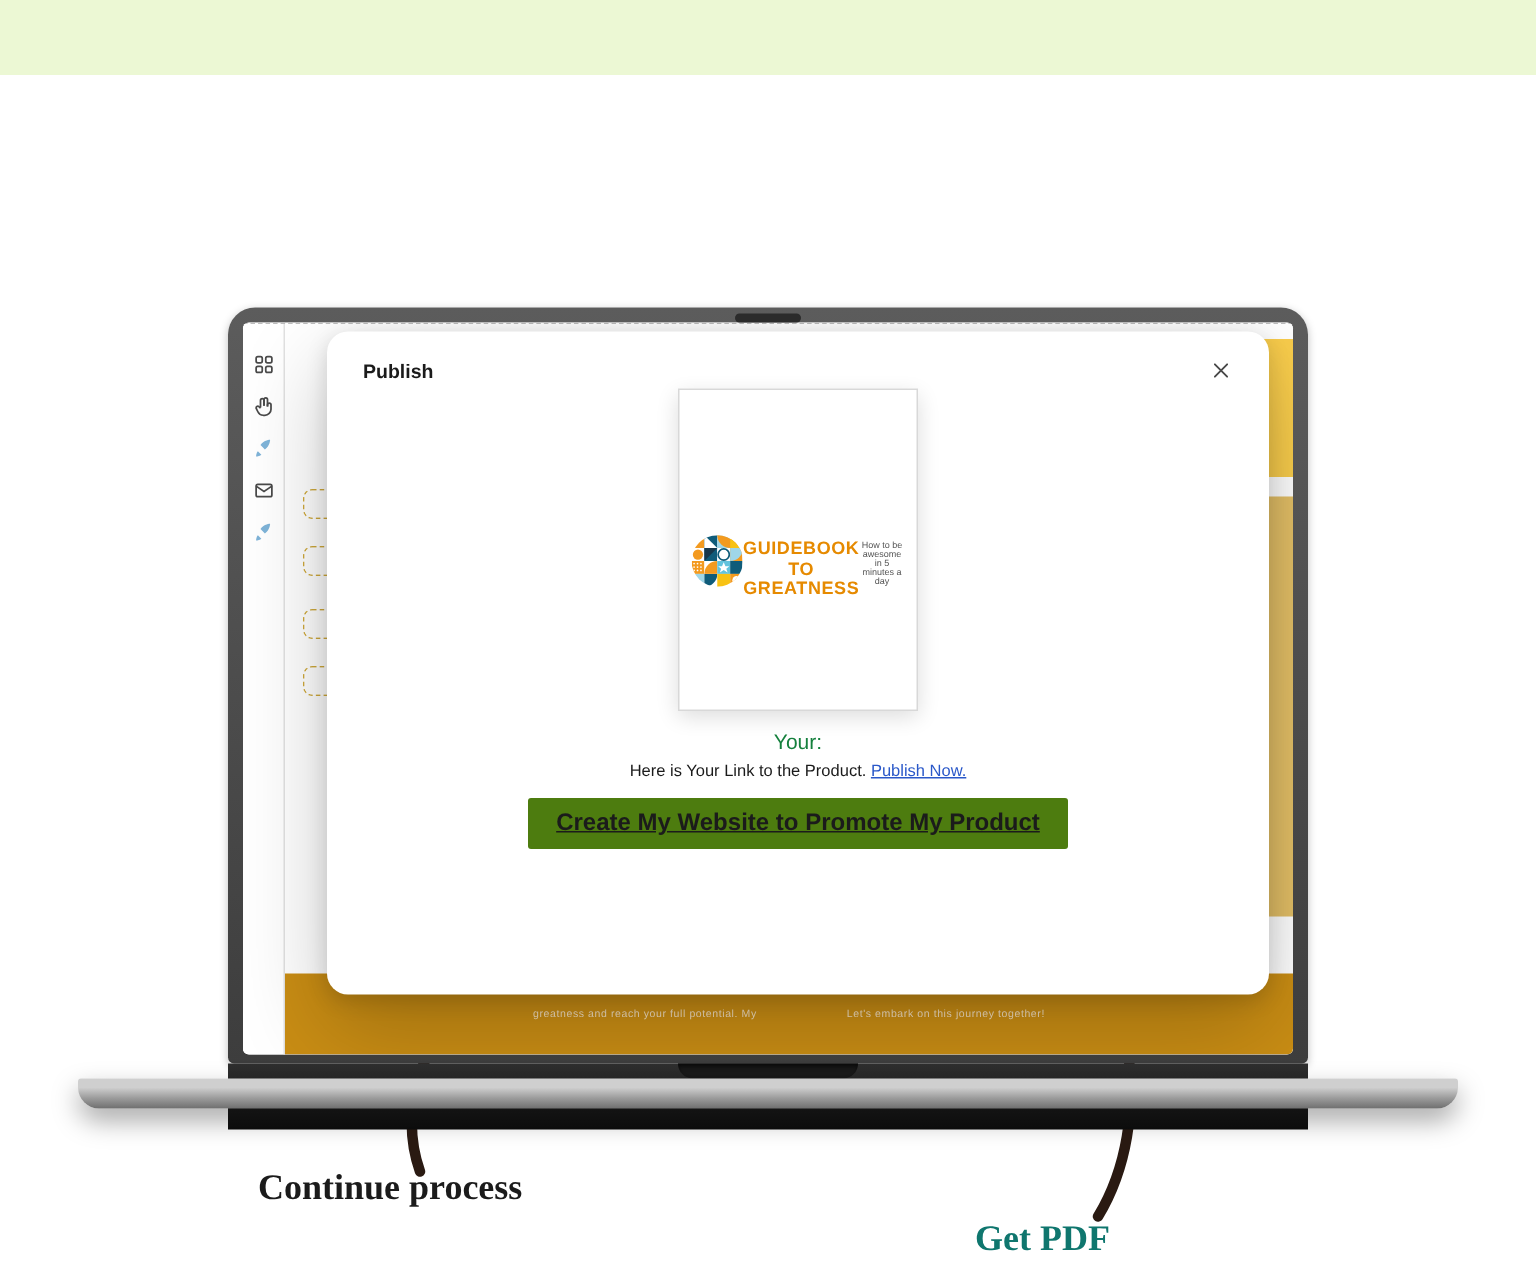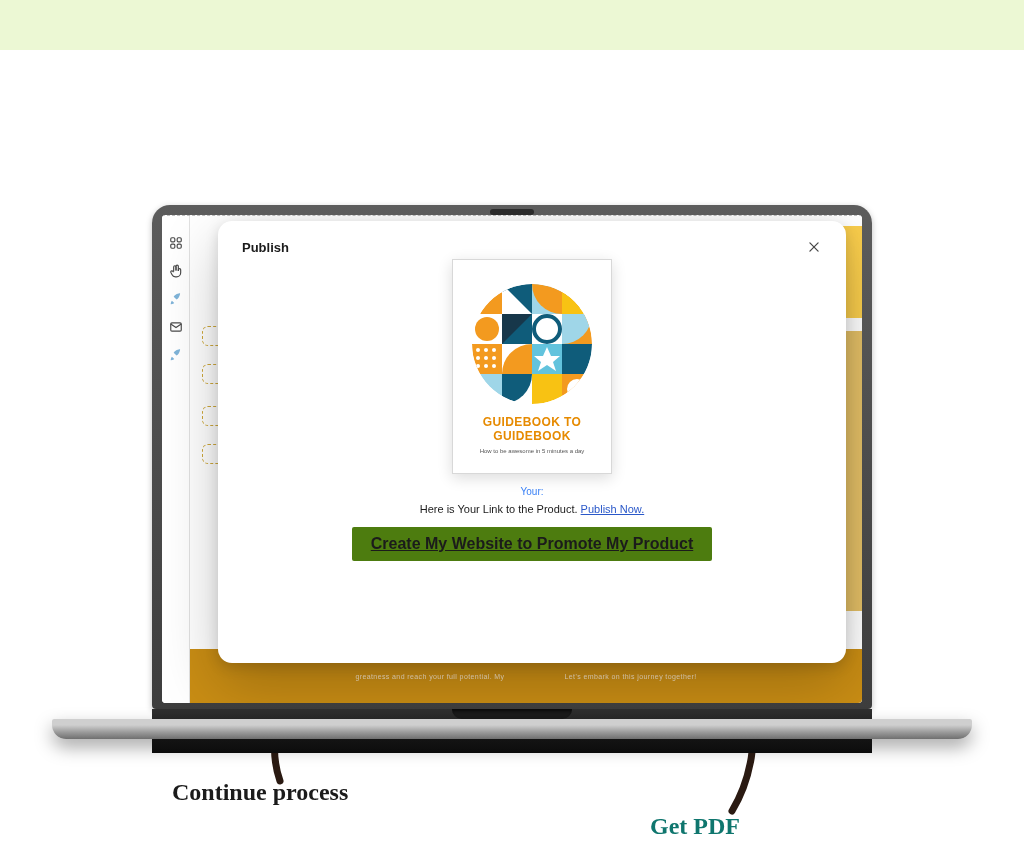--- a/index.html
+++ b/index.html
@@ -95,29 +95,29 @@
   .modal-title { font-weight:700; font-size:13px; color:#1b1b1b; }
   .close-x { width:16px; height:16px; border:none; background:none; padding:0;
     display:flex; align-items:center; justify-content:center; cursor:pointer; color:#4a4a4a; }
   .close-x svg{width:14px;height:14px;}
 
   .modal-body { flex:1; display:flex; flex-direction:column; align-items:center; padding-top:4px; }
 
   .cover {
     width:160px; height:215px; border:1px solid #d8d8d8; background:#fff;
     box-shadow:0 4px 14px rgba(0,0,0,.14);
-    display:flex; flex-direction:column; align-items:center; justify-content:flex-start;
+    display:flex; flex-direction:row; align-items:center; justify-content:flex-start;
     padding:24px 8px 10px;
   }
   .cover-art { width:120px; height:120px; border-radius:50%; overflow:hidden; position:relative; }
   .cover-art svg{ width:100%; height:100%; display:block; }
   .cover-title { margin-top:12px; font-weight:800; font-size:12px; letter-spacing:.4px; color:#e68a00; text-align:center; line-height:1.15;}
   .cover-sub { margin-top:4px; font-size:6px; color:#555; text-align:center; }
 
-  .your-label { margin-top:12px; font-size:10px; color:#3b82f6; }
+  .your-label { margin-top:12px; font-size:14px; color:#15803d; }
   .product-name { font-size:21px; font-weight:800; color:#1b1b1b; }
   .link-line { margin-top:6px; font-size:11px; color:#1b1b1b; }
   .link-line a{ color:#2a58c9; text-decoration:underline; }
 
   .cta-btn {
     margin-top:12px; width:360px; max-width:100%; height:34px;
     background:#4d7c0f; border:none; border-radius:2px;
     font-weight:700; font-size:16px; color:#1b1b1b; cursor:pointer;text-decoration:underline;
   }
 
@@ -264,21 +264,21 @@
                     <rect x="30" y="90" width="30" height="30" fill="#fff"></rect>
                       <path d="M30 90h30a30 30 0 0 1-30 30z" fill="#0f5c7a"></path>
                     <rect x="60" y="90" width="30" height="30" fill="#f8c213"></rect>
                     <rect x="90" y="90" width="30" height="30" fill="#f39a1f"></rect>
                       <circle cx="105" cy="105" r="10" fill="#fff"></circle>
                   </g>
                 </svg>
               </div>
               <div class="cover-title">
                 <span>GUIDEBOOK TO</span><br>
-                <span>GUIDEBOOK</span>
+                <span>GREATNESS</span>
               </div>
               <div class="cover-sub">How to be awesome in 5 minutes a day</div>
             </div>
 
             <div class="your-label">Your:</div>
             <div class="link-line">
               <span>Here is Your Link to the Product. </span>
               <a href="#">Publish Now.</a>
             </div>
             <button class="cta-btn">Create My Website to Promote My Product</button>

